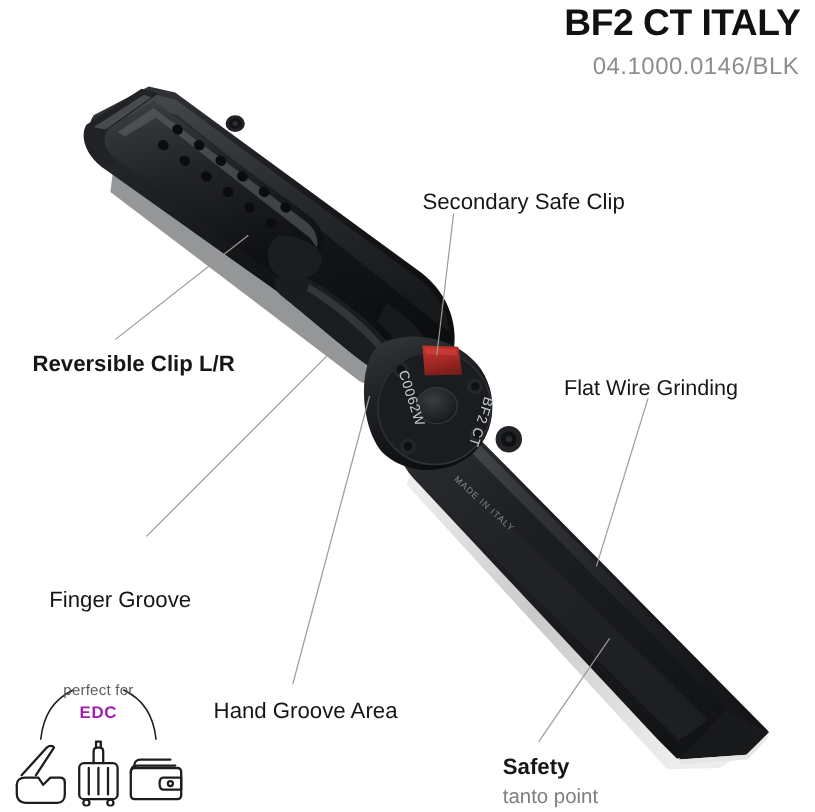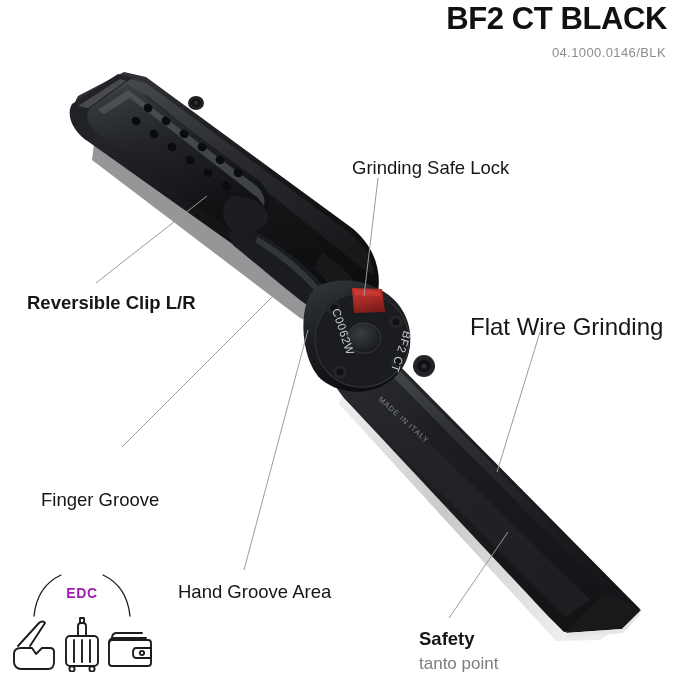--- a/index.html
+++ b/index.html
@@ -12,29 +12,29 @@
   .stage{position:absolute;inset:0;}
 
   
   .title{
     position:absolute;right:12px;top:2px;
     font-size:31px;font-weight:700;letter-spacing:-0.4px;
     color:#111;line-height:1.1;text-align:right;white-space:nowrap;
   }
   .subtitle{
     position:absolute;right:13px;top:45px;
-    font-size:13px;font-weight:400;letter-spacing:0.4px;
+    font-size:20px;font-weight:400;letter-spacing:0.4px;
     color:#8d8d8d;text-align:left;white-space:nowrap;
   }
 
   
   .label{position:absolute;white-space:nowrap;font-weight:400;color:#161616;}
   .l-clip   {left:27px; top:292px; font-size:18.5px;font-weight:bold;}
   .l-safe   {left:352px;top:157px; font-size:18.5px;}
-  .l-flat   {left:470px;top:313px; font-size:24px;text-align:center;}
+  .l-flat   {left:470px;top:313px; font-size:18px;text-align:center;}
   .l-finger {left:41px; top:457px; font-size:18.5px;margin-top:32px;}
   .l-hand   {left:178px;top:581px; font-size:18.5px;}
   .l-blade  {left:419px;top:628px; font-size:18.5px;font-weight:700;}
   .l-blade-sub{position:absolute;left:419px;top:654px;font-size:17px;color:#7e7e7e;white-space:nowrap;}
 
   
   .leaders{position:absolute;inset:0;pointer-events:none;}
 
   
   .knife{position:absolute;left:0;top:0;}
@@ -48,21 +48,21 @@
   .edc-word{
     position:absolute;left:0;top:17px;width:152px;text-align:center;
     font-size:14px;font-weight:700;color:#a21caf;letter-spacing:0.6px;
   }
 </style>
 </head>
 <body>
 
 <div class="stage">
 
-  <div class="title">BF2 CT BLACK</div>
+  <div class="title">BF2 CT ITALY</div>
   <div class="subtitle">04.1000.0146/BLK</div>
 
   <svg class="knife" width="679" height="677" viewBox="0 0 679 677">
     <defs>
       <linearGradient id="gHandle" x1="0" y1="0" x2="0.35" y2="1">
         <stop offset="0" stop-color="#343639"></stop>
         <stop offset="0.28" stop-color="#222326"></stop>
         <stop offset="0.62" stop-color="#141517"></stop>
         <stop offset="1" stop-color="#0c0d0f"></stop>
       </linearGradient>
@@ -249,29 +249,30 @@
     <g stroke="#9a9a9a" stroke-width="1" fill="none">
       <line x1="96" y1="283" x2="207" y2="196"></line>
       <line x1="378" y1="178" x2="364" y2="296"></line>
       <line x1="540" y1="332" x2="497" y2="472"></line>
       <line x1="122" y1="447" x2="282" y2="287"></line>
       <line x1="244" y1="570" x2="308" y2="330"></line>
       <line x1="449" y1="618" x2="508" y2="532"></line>
     </g>
   </svg>
 
-  <div class="label l-safe">Grinding Safe Lock</div>
+  <div class="label l-safe">Secondary Safe Clip</div>
   <div class="label l-clip">Reversible Clip L/R</div>
   <div class="label l-flat">Flat Wire Grinding</div>
   <div class="label l-finger">Finger Groove</div>
   <div class="label l-hand">Hand Groove Area</div>
   <div class="label l-blade">Safety</div>
   <div class="l-blade-sub">tanto point</div>
 
   <div class="edc">
+    <div class="edc-perfect">perfect for</div>
     <div class="edc-word">EDC</div>
 
     <svg width="152" height="104" viewBox="0 0 152 104">
 
       <g stroke="#1d1d1d" stroke-width="1.3" fill="none" stroke-linecap="round">
         <path d="M28 48 C30 28 40 14 55 7"></path>
         <path d="M124 48 C122 28 112 14 97 7"></path>
       </g>
 
       <g stroke="#1d1d1d" stroke-width="1.9" fill="none" stroke-linejoin="round" stroke-linecap="round">

